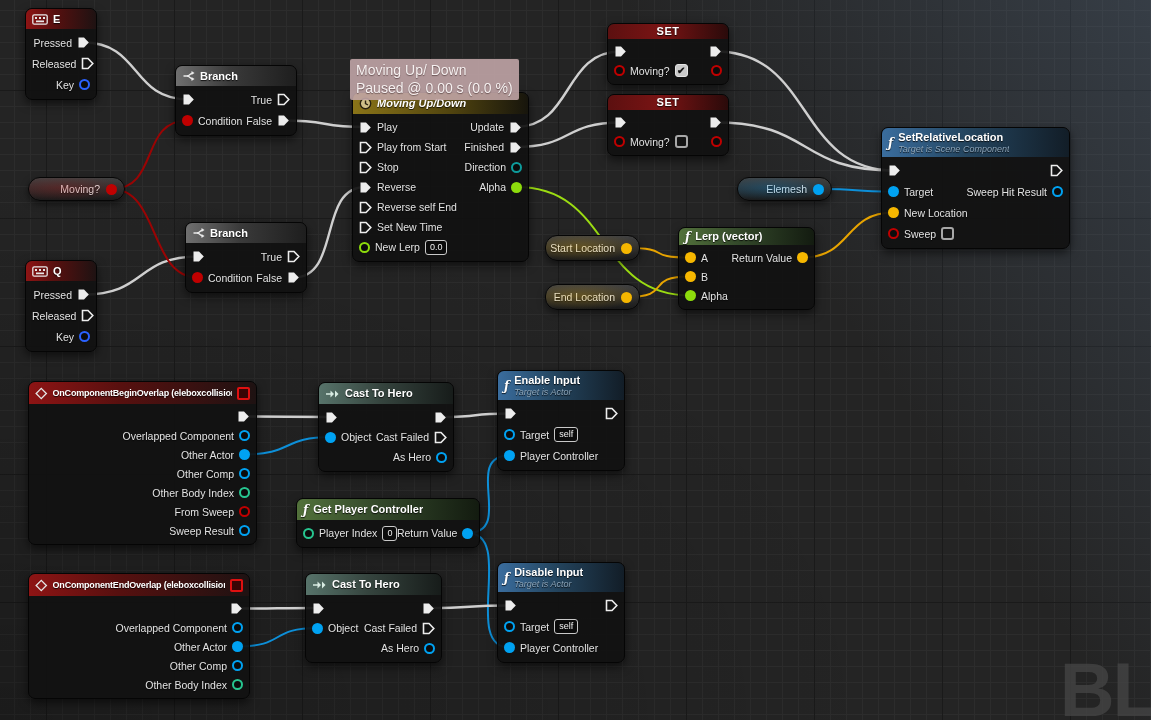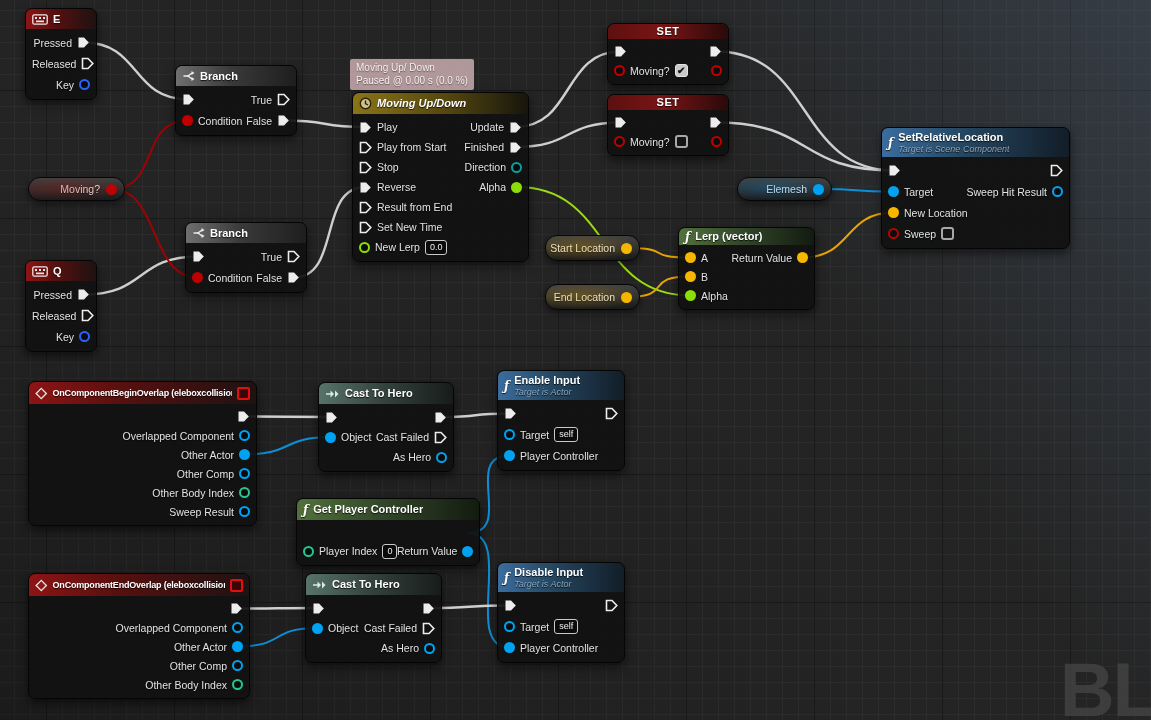--- a/index.html
+++ b/index.html
@@ -47,21 +47,21 @@
   .chk.off{background:#141414;border:2px solid #a8a8a8;color:transparent;}
   .pill{position:absolute;display:flex;align-items:center;justify-content:flex-end;gap:6px;
     padding:0 7px;border-radius:12px;border:1px solid #060606;color:#e8e8e8;font-size:10.5px;
     background:linear-gradient(180deg,#414141,#1a1a1a);box-shadow:0 3px 7px rgba(0,0,0,.5);
     text-shadow:0 1px 1px rgba(0,0,0,.7);white-space:nowrap;}
   .pill .glow{position:absolute;inset:0;border-radius:12px;pointer-events:none;}
   .delegate{width:9px;height:9px;border:2px solid #e01010;background:#3a0505;border-radius:2px;
     margin-left:auto;flex:0 0 auto;}
   .fnicon{font-family:"DejaVu Serif",serif;font-style:italic;font-weight:bold;font-size:12px;line-height:1;}
   #tooltip{position:absolute;z-index:5;background:rgba(196,167,170,.88);color:#f7f1f1;
-    font-size:10px;line-height:1.25;padding:3px 6px;border-radius:2px;
+    font-size:14px;line-height:1.25;padding:3px 6px;border-radius:2px;
     text-shadow:0 1px 1px rgba(60,40,40,.6);white-space:nowrap;}
   #watermark{position:absolute;right:-6px;bottom:-8px;z-index:1;font-size:76px;font-weight:bold;
     color:#464646;opacity:.75;letter-spacing:-2px;line-height:1;}
   svg.execpin{display:block;flex:0 0 auto;}
 </style>
 </head>
 <body>
 
 <div id="canvas">
   <div id="tint"></div>
@@ -323,21 +323,21 @@
             <span class="side r">
               <span class="plabel">Alpha</span>
               <span class="circ" style="background: rgb(141, 220, 12);"></span>
             </span>
           </div>
           <div class="row" style="height: 20px;">
             <span class="side l">
               <svg class="execpin" width="13" height="13" viewBox="0 0 13 13">
                 <path d="M1.5 1.5 H7 L11.8 6.5 L7 11.5 H1.5 Z" fill="none" stroke="#ededed" stroke-width="1.6"></path>
               </svg>
-              <span class="plabel">Result from End</span>
+              <span class="plabel">Reverse self End</span>
             </span>
           </div>
           <div class="row" style="height: 20px;">
             <span class="side l">
               <svg class="execpin" width="13" height="13" viewBox="0 0 13 13">
                 <path d="M1.5 1.5 H7 L11.8 6.5 L7 11.5 H1.5 Z" fill="none" stroke="#ededed" stroke-width="1.6"></path>
               </svg>
               <span class="plabel">Set New Time</span>
             </span>
           </div>
@@ -538,20 +538,26 @@
           <div class="row" style="height: 19px;">
             <span class="side r">
               <span class="plabel">Other Comp</span>
               <span class="circ" style="border: 2.4px solid rgb(0, 162, 242); background: rgba(0, 0, 0, 0.35);"></span>
             </span>
           </div>
           <div class="row" style="height: 19px;">
             <span class="side r">
               <span class="plabel">Other Body Index</span>
               <span class="circ" style="border: 2.4px solid rgb(39, 198, 144); background: rgba(0, 0, 0, 0.35);"></span>
+            </span>
+          </div>
+          <div class="row" style="height: 19px;">
+            <span class="side r">
+              <span class="plabel">From Sweep</span>
+              <span class="circ" style="border: 2.4px solid rgb(192, 0, 0); background: rgba(0, 0, 0, 0.35);"></span>
             </span>
           </div>
           <div class="row" style="height: 19px;">
             <span class="side r">
               <span class="plabel">Sweep Result</span>
               <span class="circ" style="border: 2.4px solid rgb(0, 162, 242); background: rgba(0, 0, 0, 0.35);"></span>
             </span>
           </div>
         </div>
       </div>
@@ -638,21 +644,21 @@
         </div>
       </div>
       <div class="node" style="left: 296px; top: 498px; width: 182px;">
         <div class="hdr green" style="height: 21px;">
           <span class="fnicon">ƒ</span>
           <div class="titles">
             <span>Get Player Controller</span>
           </div>
         </div>
         <div class="rows">
-          <div class="row" style="height: 20px; margin-top: 18px;">
+          <div class="row" style="height: 20px;">
             <span class="side l">
               <span class="circ" style="border: 2.4px solid rgb(39, 198, 144); background: rgba(0, 0, 0, 0.35);"></span>
               <span class="plabel">Player Index</span>
               <span class="vbox">0</span>
             </span>
             <span class="side r">
               <span class="plabel">Return Value</span>
               <span class="circ" style="background: rgb(0, 162, 242);"></span>
             </span>
           </div>

